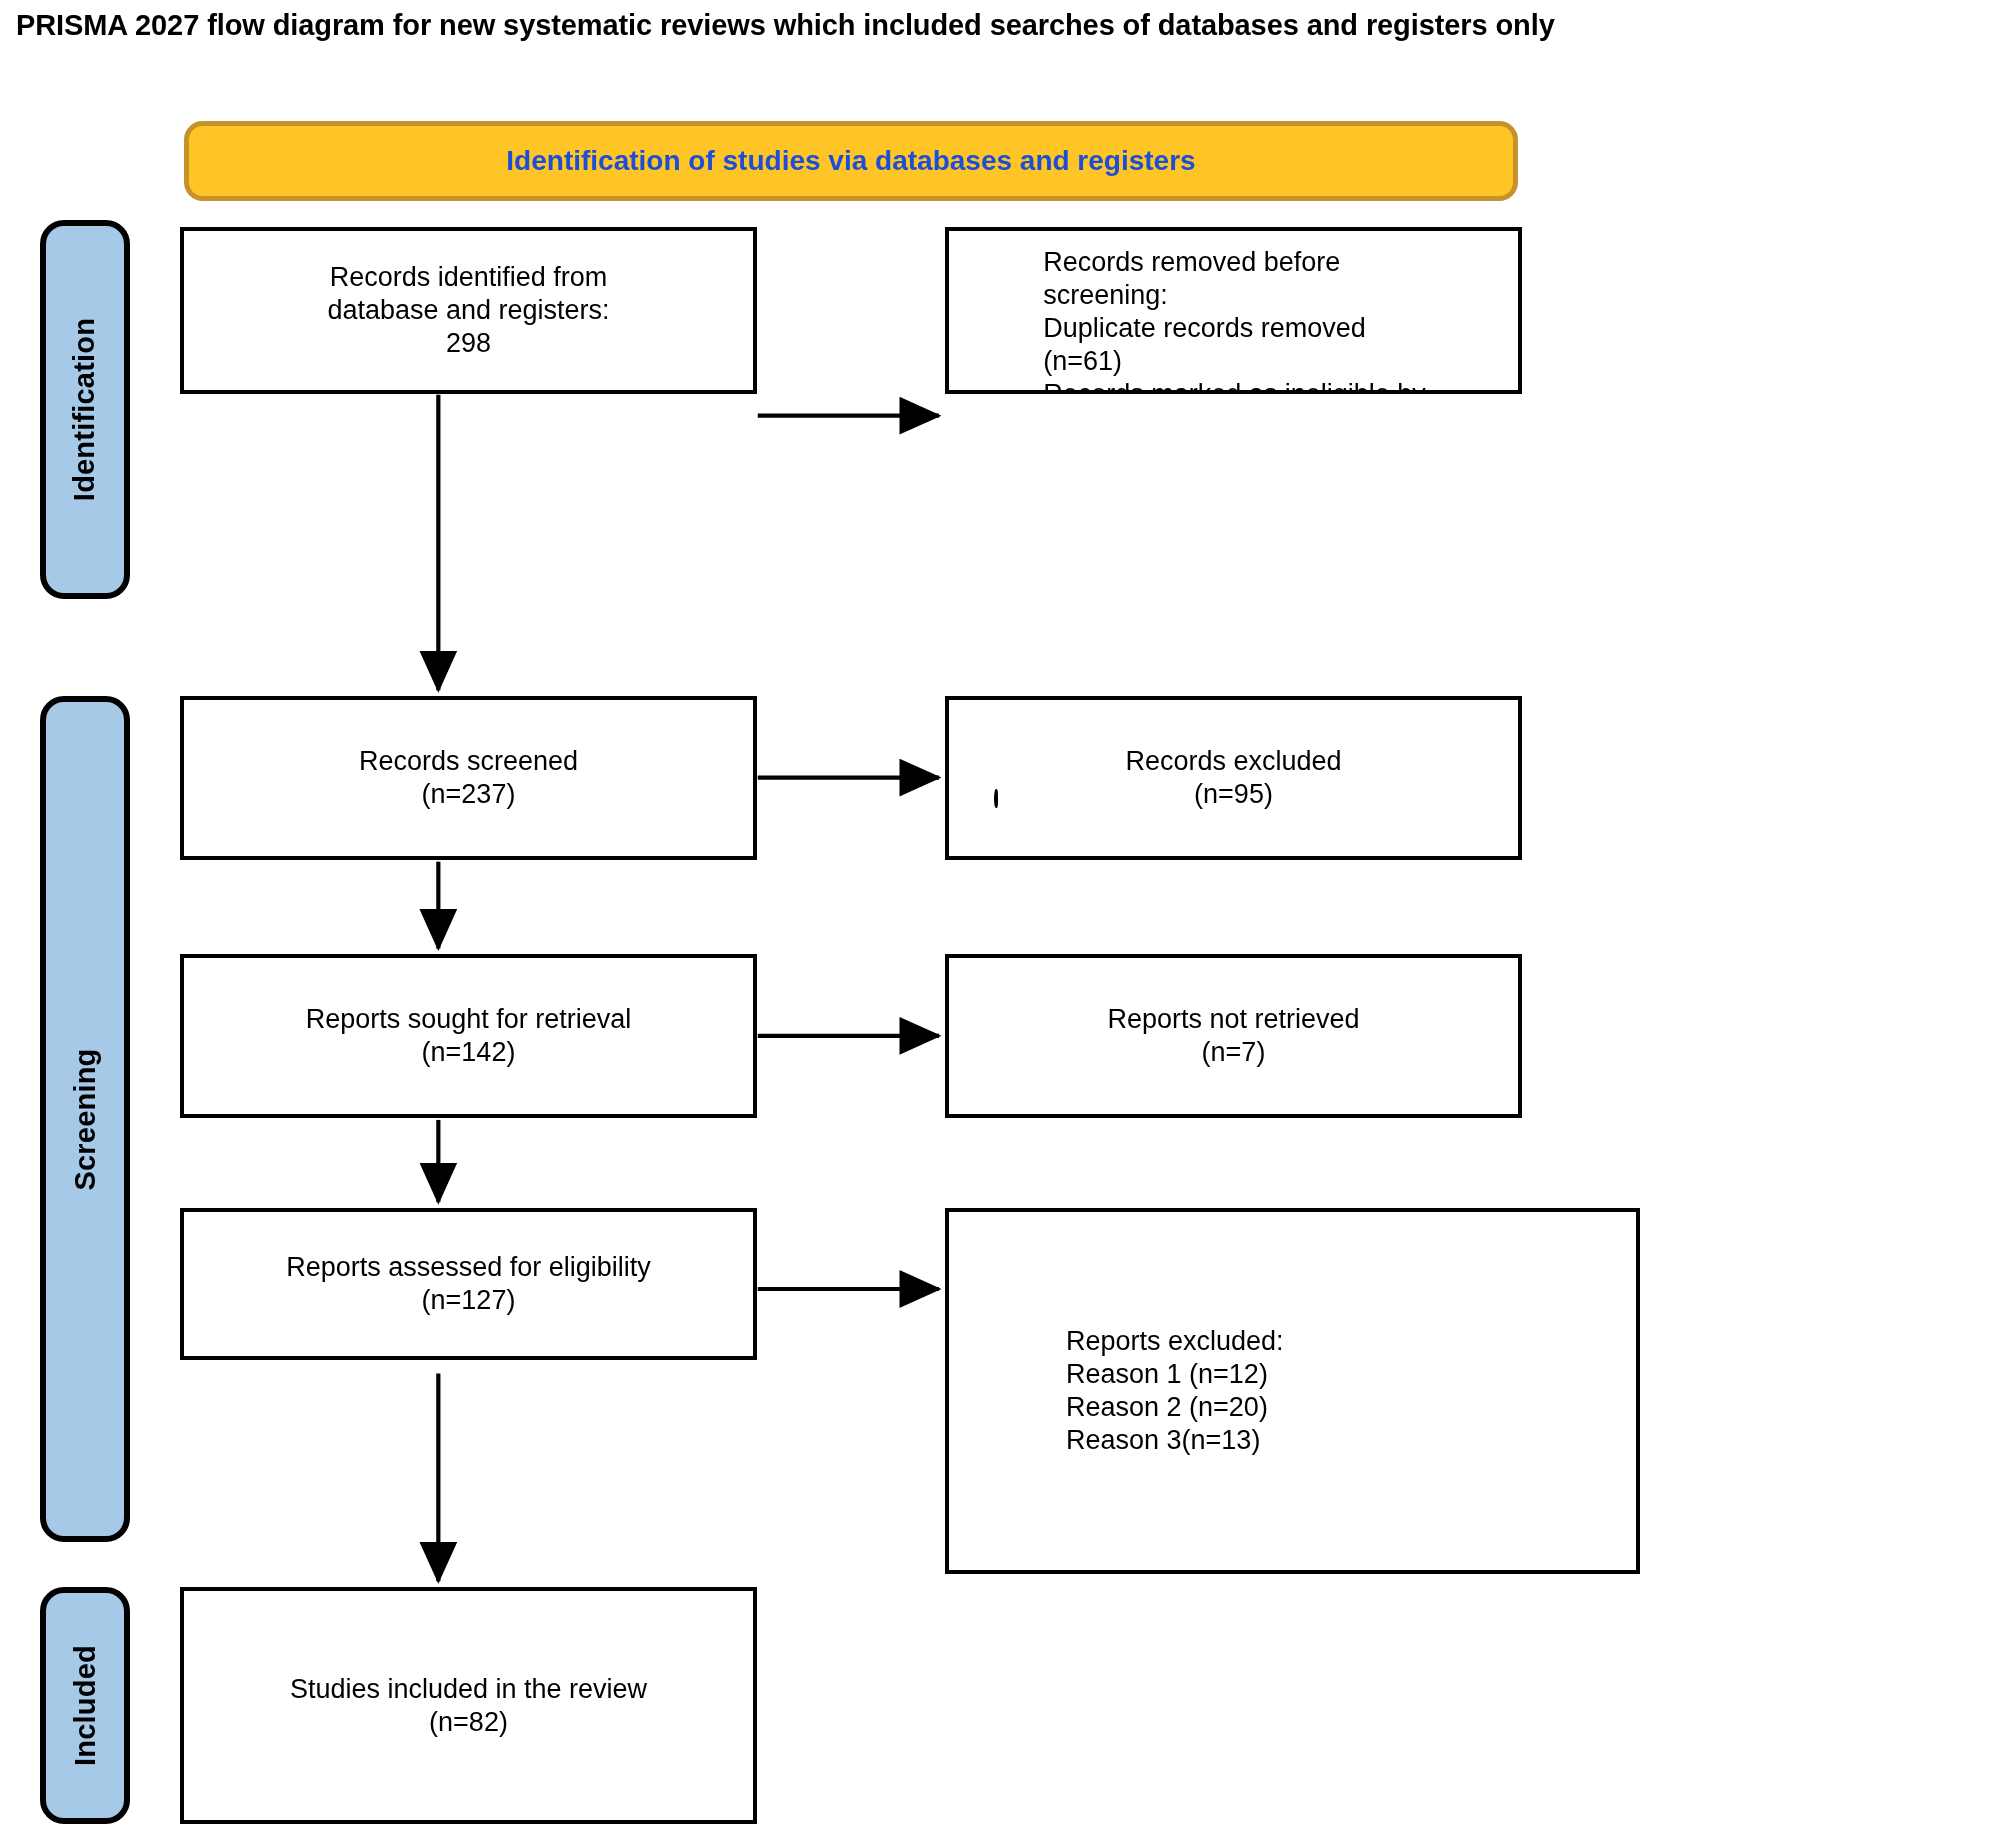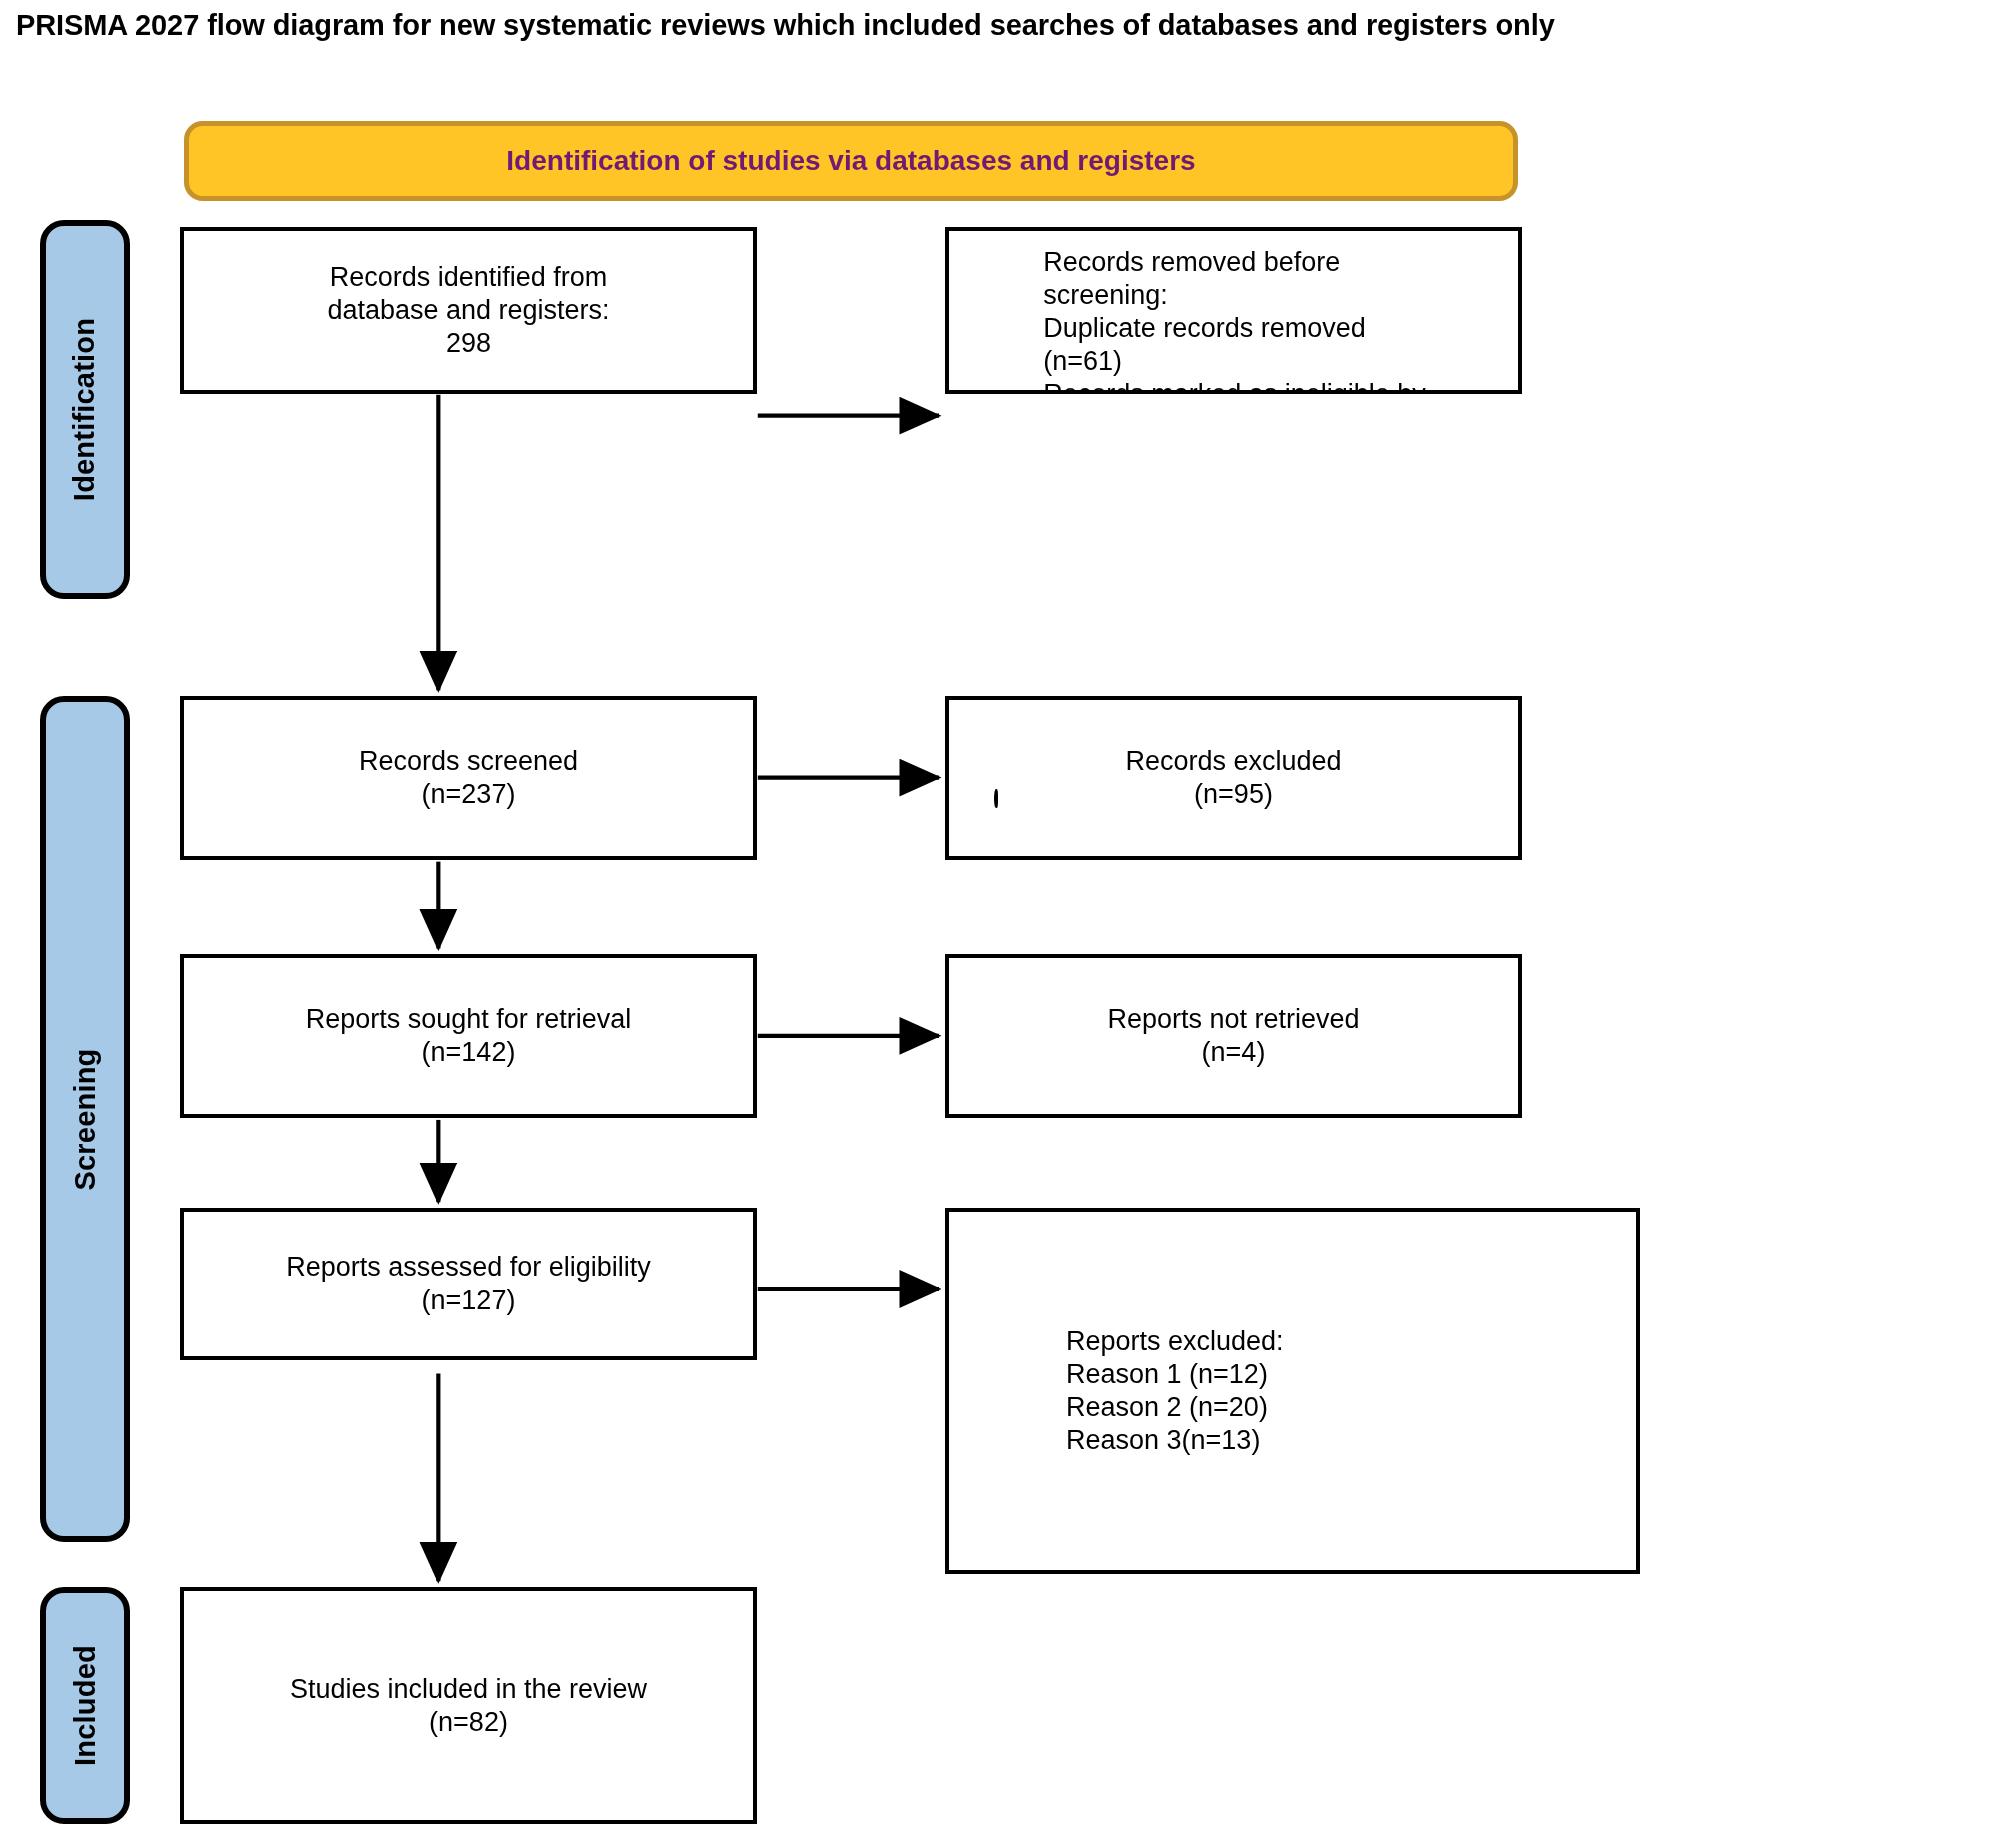--- a/index.html
+++ b/index.html
@@ -45,21 +45,21 @@
     background: #FFC425;
     border: 5.1px solid #C8922B;
     border-radius: 18.7px;
     display: flex;
     align-items: center;
     justify-content: center;
   }
   .banner-label {
     font-size: 28px;
     font-weight: bold;
-    color: #701a75;
+    color: #1d4ed8;
     text-align: right;
     line-height: 1.1;
   }
 
   
   .stage-pill {
     position: absolute;
     box-sizing: border-box;
     background: #A6C9E8;
     border: 6.5px solid #000000;
@@ -211,21 +211,21 @@
 reasons (n =0)</div>
   </div>
 
   <div class="flow-box center" id="box-excluded">
     <div class="box-text">Records excluded
 (n=95)</div>
   </div>
 
   <div class="flow-box center" id="box-notretrieved">
     <div class="box-text">Reports not retrieved
-(n=4)</div>
+(n=7)</div>
   </div>
 
   <div class="flow-box midleft" id="box-repexcluded">
     <div class="box-text">Reports excluded:
 Reason 1 (n=12)
 Reason 2 (n=20)
 Reason  3(n=13)</div>
   </div>
 
   <div class="ink-artifact"></div>

